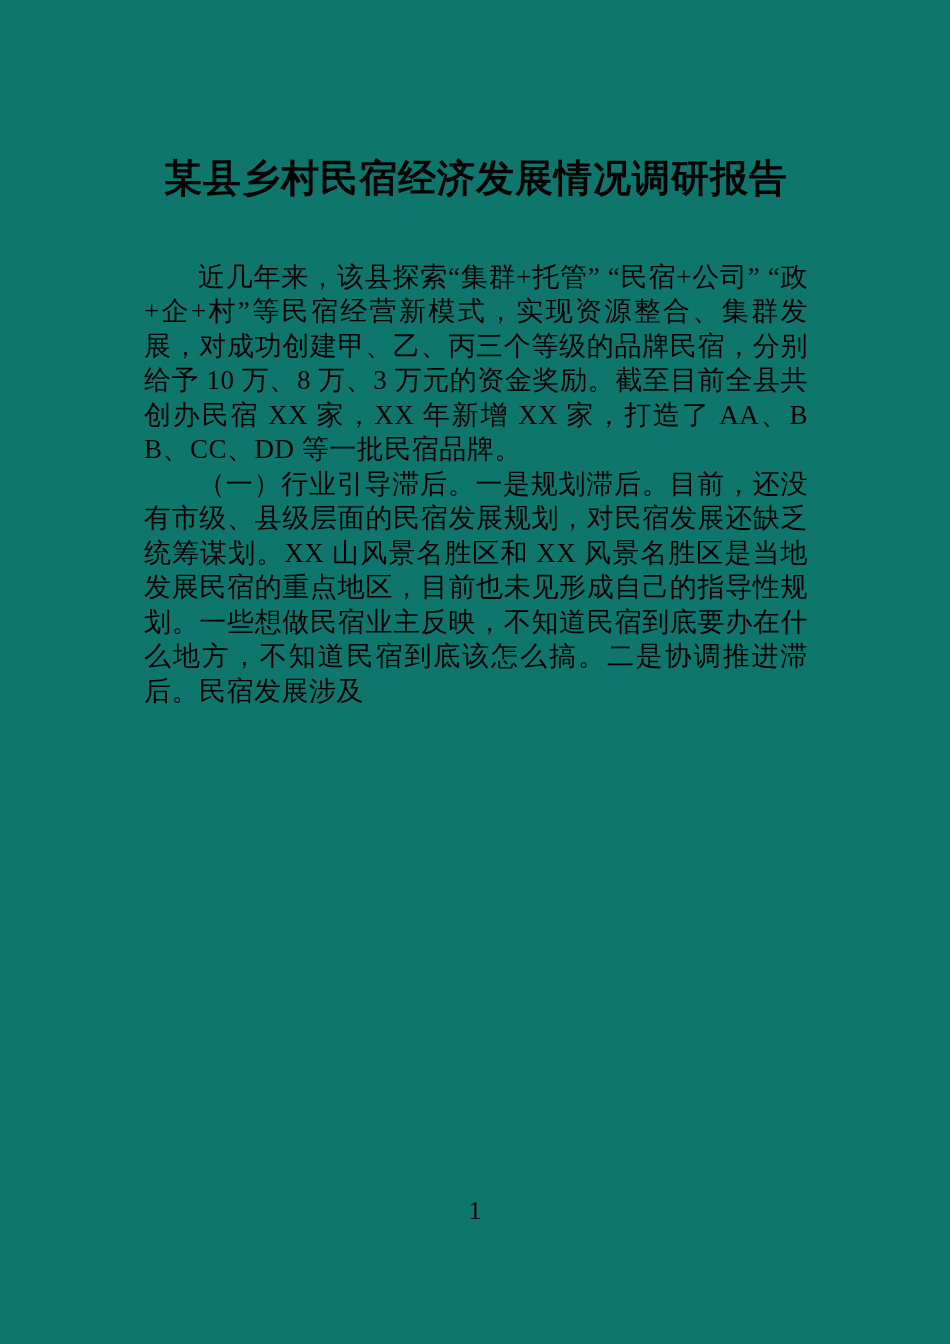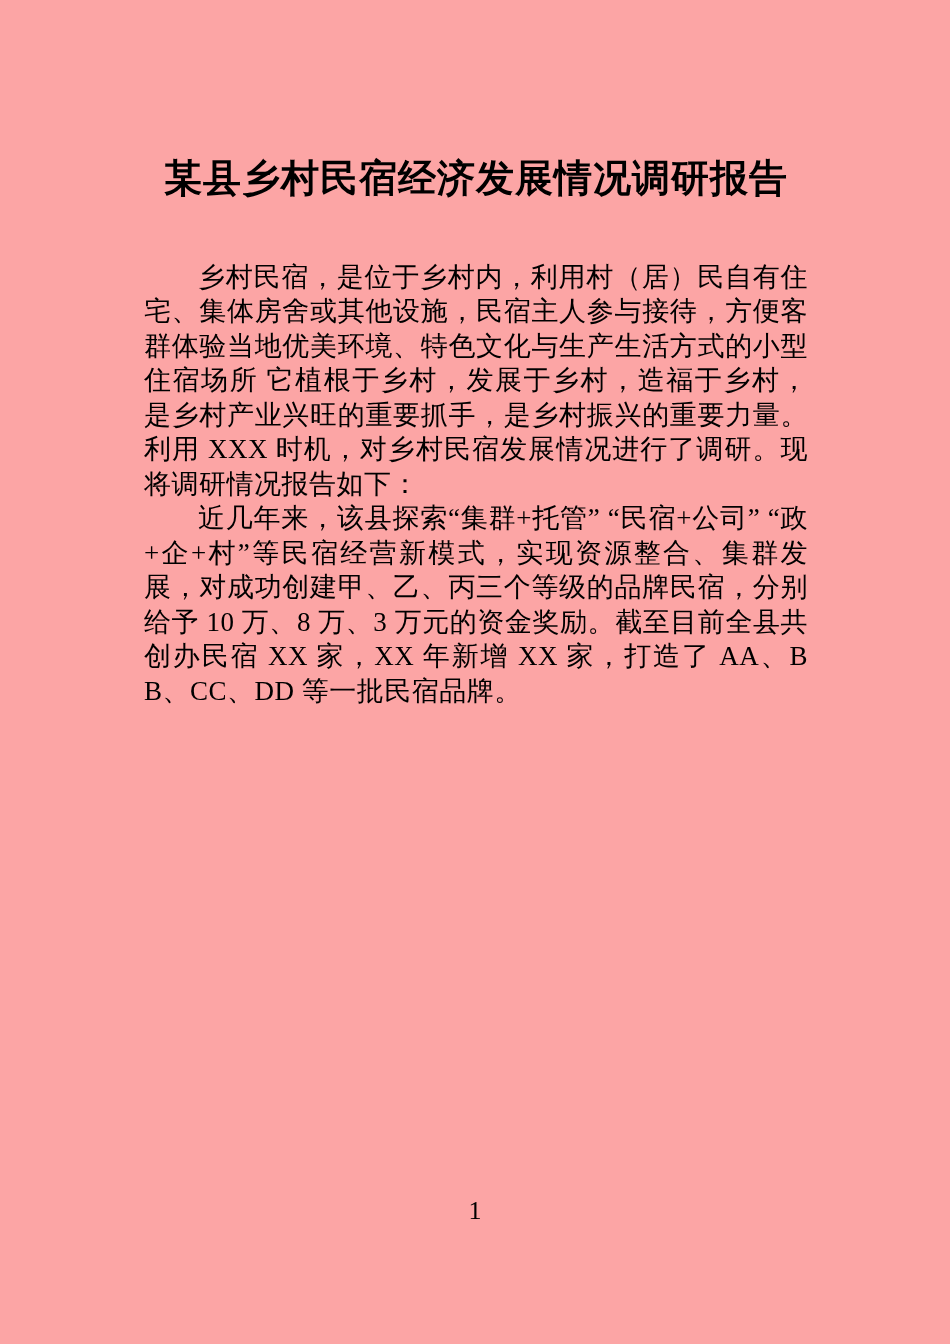--- a/index.html
+++ b/index.html
@@ -12,21 +12,21 @@
       min-height: 1344px;
       color: #000000;
       font-family: "Liberation Serif", "DejaVu Serif", serif;
     }
     .page {
       position: relative;
       box-sizing: border-box;
       width: 950px;
       min-height: 1344px;
       padding: 156px 142px 56px 144px;
-      background: #fca5a5;
+      background: #0f766e;
     }
     .doc-title {
       font-family: "Liberation Sans", "DejaVu Sans", sans-serif;
       font-weight: 700;
       font-size: 38px;
       line-height: 1.2;
       text-align: center;
       margin: 0 0 58px 0;
       letter-spacing: 1px;
     }
@@ -60,27 +60,27 @@
   </style>
 </head>
 <body>
 
 <div class="page">
 
   <h1 class="doc-title">某县乡村民宿经济发展情况调研报告</h1>
 
   <div class="doc-body">
 
-    <p class="para">乡村民宿，是位于乡村内，利用村（居）民自有住宅、集体房舍或其他设施，民宿主人参与接待，方便客群体验当地优美环境、特色文化与生产生活方式的小型住宿场所 它植根于乡村，发展于乡村，造福于乡村，是乡村产业兴旺的重要抓手，是乡村振兴的重要力量。利用 XXX 时机，对乡村民宿发展情况进行了调研。现将调研情况报告如下：</p>
 
 
 
     <p class="para">近几年来，该县探索“集群+托管” “民宿+公司” “政+企+村”等民宿经营新模式，实现资源整合、集群发展，对成功创建甲、乙、丙三个等级的品牌民宿，分别给予 10 万、8 万、3 万元的资金奖励。截至目前全县共创办民宿 XX 家，XX 年新增 XX 家，打造了 AA、BB、CC、DD 等一批民宿品牌。</p>
 
 
+    <p class="para">（一）行业引导滞后。一是规划滞后。目前，还没有市级、县级层面的民宿发展规划，对民宿发展还缺乏统筹谋划。XX 山风景名胜区和 XX 风景名胜区是当地发展民宿的重点地区，目前也未见形成自己的指导性规划。一些想做民宿业主反映，不知道民宿到底要办在什么地方，不知道民宿到底该怎么搞。二是协调推进滞后。民宿发展涉及</p>
 
   </div>
 
   <div class="page-footer">
     <span class="page-number">1</span>
   </div>
 
 </div>
 
 </body></html>

